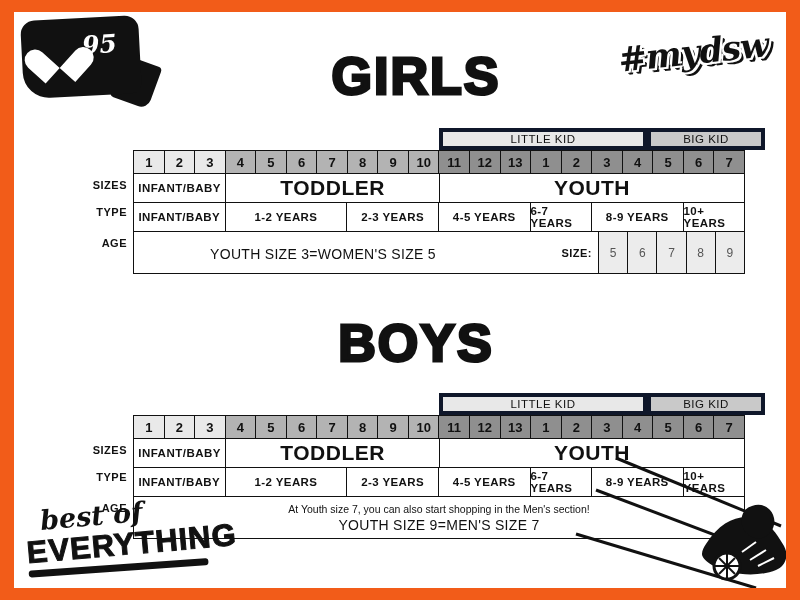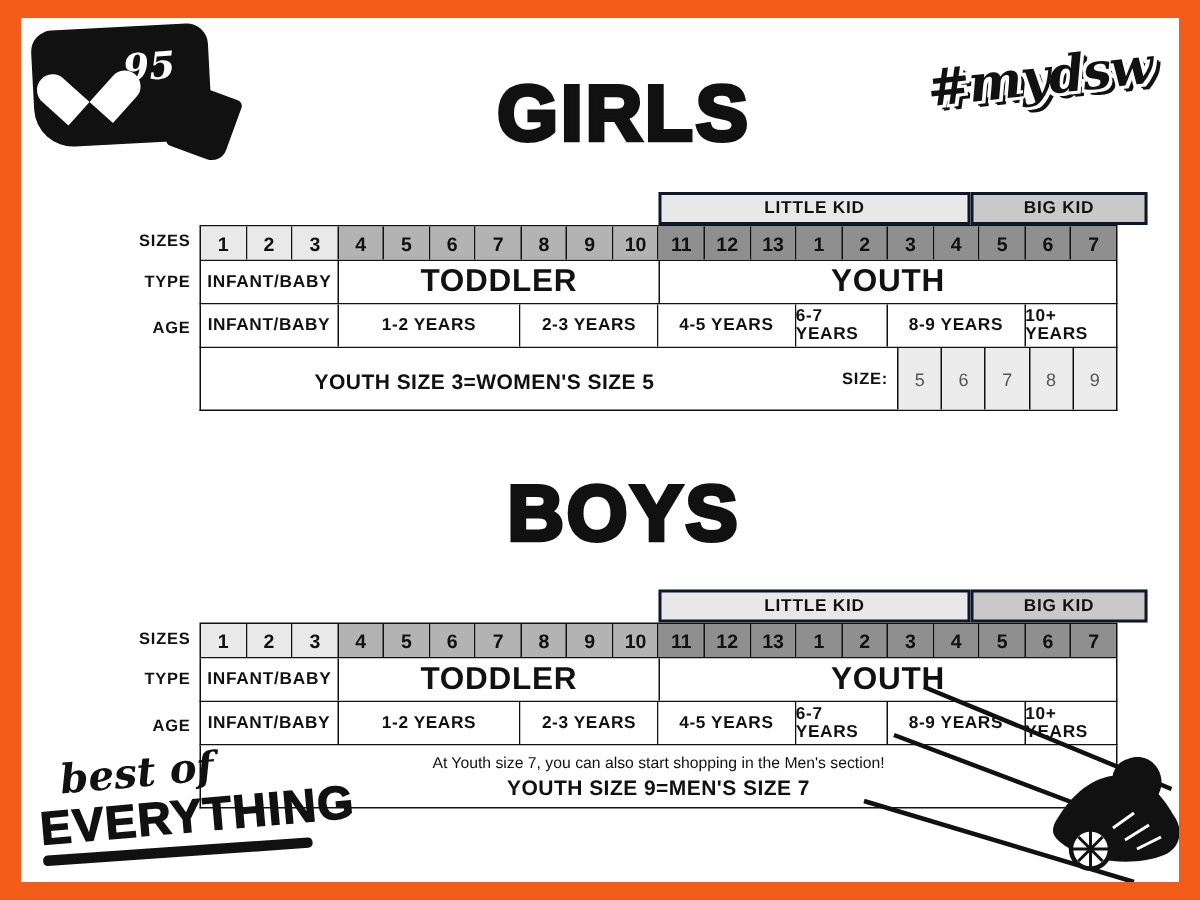--- a/index.html
+++ b/index.html
@@ -162,34 +162,35 @@
   }
   .rowlabel {
     position: absolute;
     left: 0;
     width: 72px;
     text-align: right;
     font-size: 11px;
     font-weight: bold;
     letter-spacing: 0.5px;
     color: #111;
+    margin-top: 24px;
   }
   .kidbar {
     margin-left: 78px;
     display: flex;
     height: 22px;
   }
   .kidbar .spacer { flex: 0 0 306px; }
   .kidbar .cell {
-    border: 2px solid #0f172a;
+    border: 4px solid #0f172a;
     display: flex;
     align-items: center;
     justify-content: center;
     font-size: 11.5px;
-    font-weight: bold;
+    font-weight: normal;
     letter-spacing: 0.5px;
     color: #111;
     box-sizing: border-box;
   }
   .kid-little { flex: 0 0 208px; background: #e8e8e8; }
   .kid-big    { flex: 0 0 118px; background: #c9c9c9; border-left: none; }
 
   .row {
     margin-left: 78px;
     display: flex;
@@ -241,21 +242,21 @@
   }
   .note-text {
     flex: 1 1 auto;
     display: flex;
     flex-direction: column;
     align-items: center;
     justify-content: center;
     color: #111;
   }
   .note-line1 { font-size: 10.5px; }
-  .note-line2 { font-size: 14px; font-weight: bold; letter-spacing: 0.3px; margin-top: 2px; }
+  .note-line2 { font-size: 14px; font-weight: normal; letter-spacing: 0.3px; margin-top: 2px; }
   .women-label {
     width: 86px;
     display: flex;
     align-items: center;
     justify-content: flex-end;
     padding-right: 6px;
     font-size: 11px;
     font-weight: bold;
     letter-spacing: 0.5px;
     color: #111;

